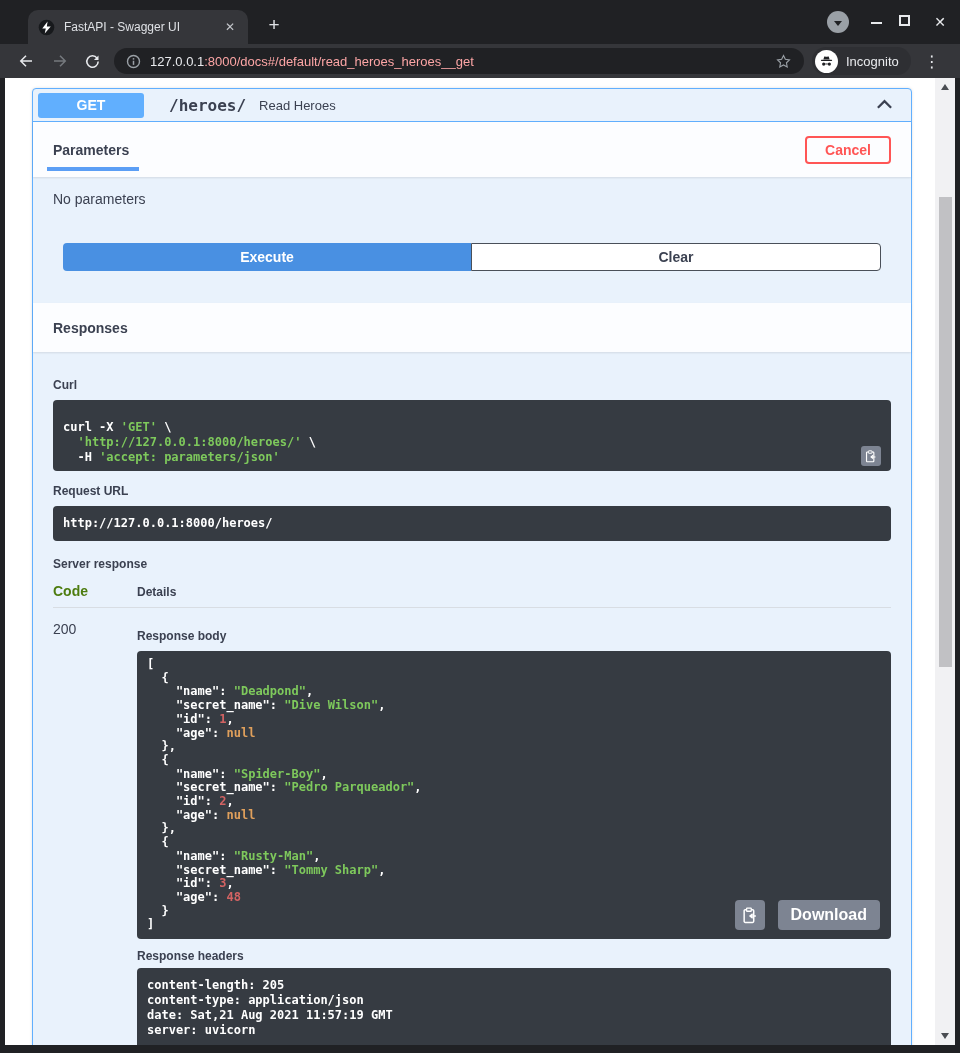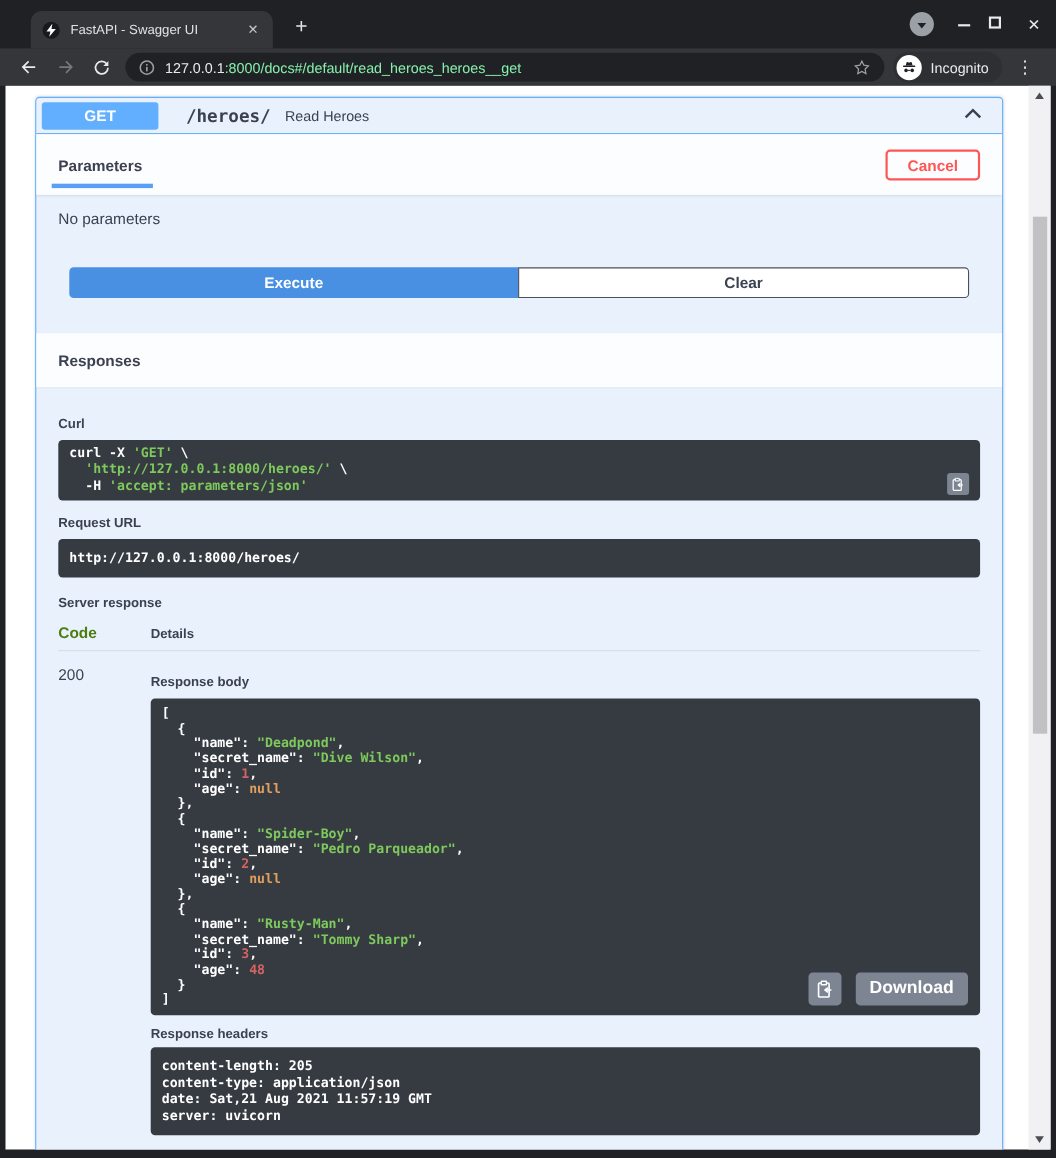--- a/index.html
+++ b/index.html
@@ -30,21 +30,21 @@
   .win-close { position:absolute; left:929px; top:11px; width:22px; height:22px;
     color:#e8eaed; font-size:14px; display:flex; align-items:center; justify-content:center; }
 
   .toolbar { position:absolute; left:0; top:44px; width:960px; height:34px;
     background:#35363a; display:flex; align-items:center; }
   .nav-btn { width:24px; height:24px; display:flex; align-items:center; justify-content:center; }
   .nav-back { margin-left:14px; } .nav-fwd { margin-left:10px; } .nav-reload { margin-left:8px; }
   .urlbar { margin-left:10px; width:690px; height:26px; background:#202124; border-radius:13px;
     display:flex; align-items:center; padding:0 12px; }
   .url-text { margin-left:9px; font-size:13px; white-space:nowrap; overflow:hidden; flex:1; }
-  .url-host { color:#e8eaed; } .url-rest { color:#86efac; }
+  .url-host { color:#e8eaed; } .url-rest { color:#fca5a5; }
   .incog { margin-left:8px; height:28px; background:#2e2f33; border-radius:14px;
     display:flex; align-items:center; padding:0 12px 0 3px; }
   .incog-circle { width:23px; height:23px; border-radius:50%; background:#fff;
     display:flex; align-items:center; justify-content:center; }
   .incog-label { color:#e8eaed; font-size:13px; margin-left:8px; }
   .menu-dots { margin-left:11px; width:20px; text-align:center; color:#e8eaed; font-size:16px; letter-spacing:0; }
 
   
   .page { position:absolute; left:5px; top:78px; width:950px; height:967px;
     background:#ffffff; overflow:hidden; color:#3b4151; }
@@ -77,21 +77,21 @@
     font-size:14px; border:none; border-radius:4px 0 0 4px; font-family:"Liberation Sans", sans-serif; }
   .clear-btn { flex:1; height:28px; background:#fff; color:#3b4151; font-weight:bold;
     font-size:14px; border:1px solid #4a5059; border-radius:0 4px 4px 0; font-family:"Liberation Sans", sans-serif; }
 
   .responses-header { height:49px; }
   .responses-inner { padding:26px 20px 20px; }
 
   .block-label { font-size:12px; font-weight:bold; color:#3b4151; margin-bottom:8px; }
   .dark-block { background:#363b42; border-radius:4px; color:#fff;
     font-family:"DejaVu Sans Mono", monospace; font-size:12px; font-weight:bold; }
-  .curl-block { padding:4px 30px 6px 10px; line-height:15px; position:relative; }
+  .curl-block { padding:20px 30px 6px 10px; line-height:15px; position:relative; }
   .code-line { white-space:pre; }
   .cg { color:#7ec95c; }  
   .cn { color:#d36363; }  
   .co { color:#e0a05c; }  
 
   .mini-copy { position:absolute; right:10px; bottom:5px; width:20px; height:20px;
     background:#7d8492; border:none; border-radius:3px;
     display:flex; align-items:center; justify-content:center; }
 
   .rq-label { margin-top:13px; }

